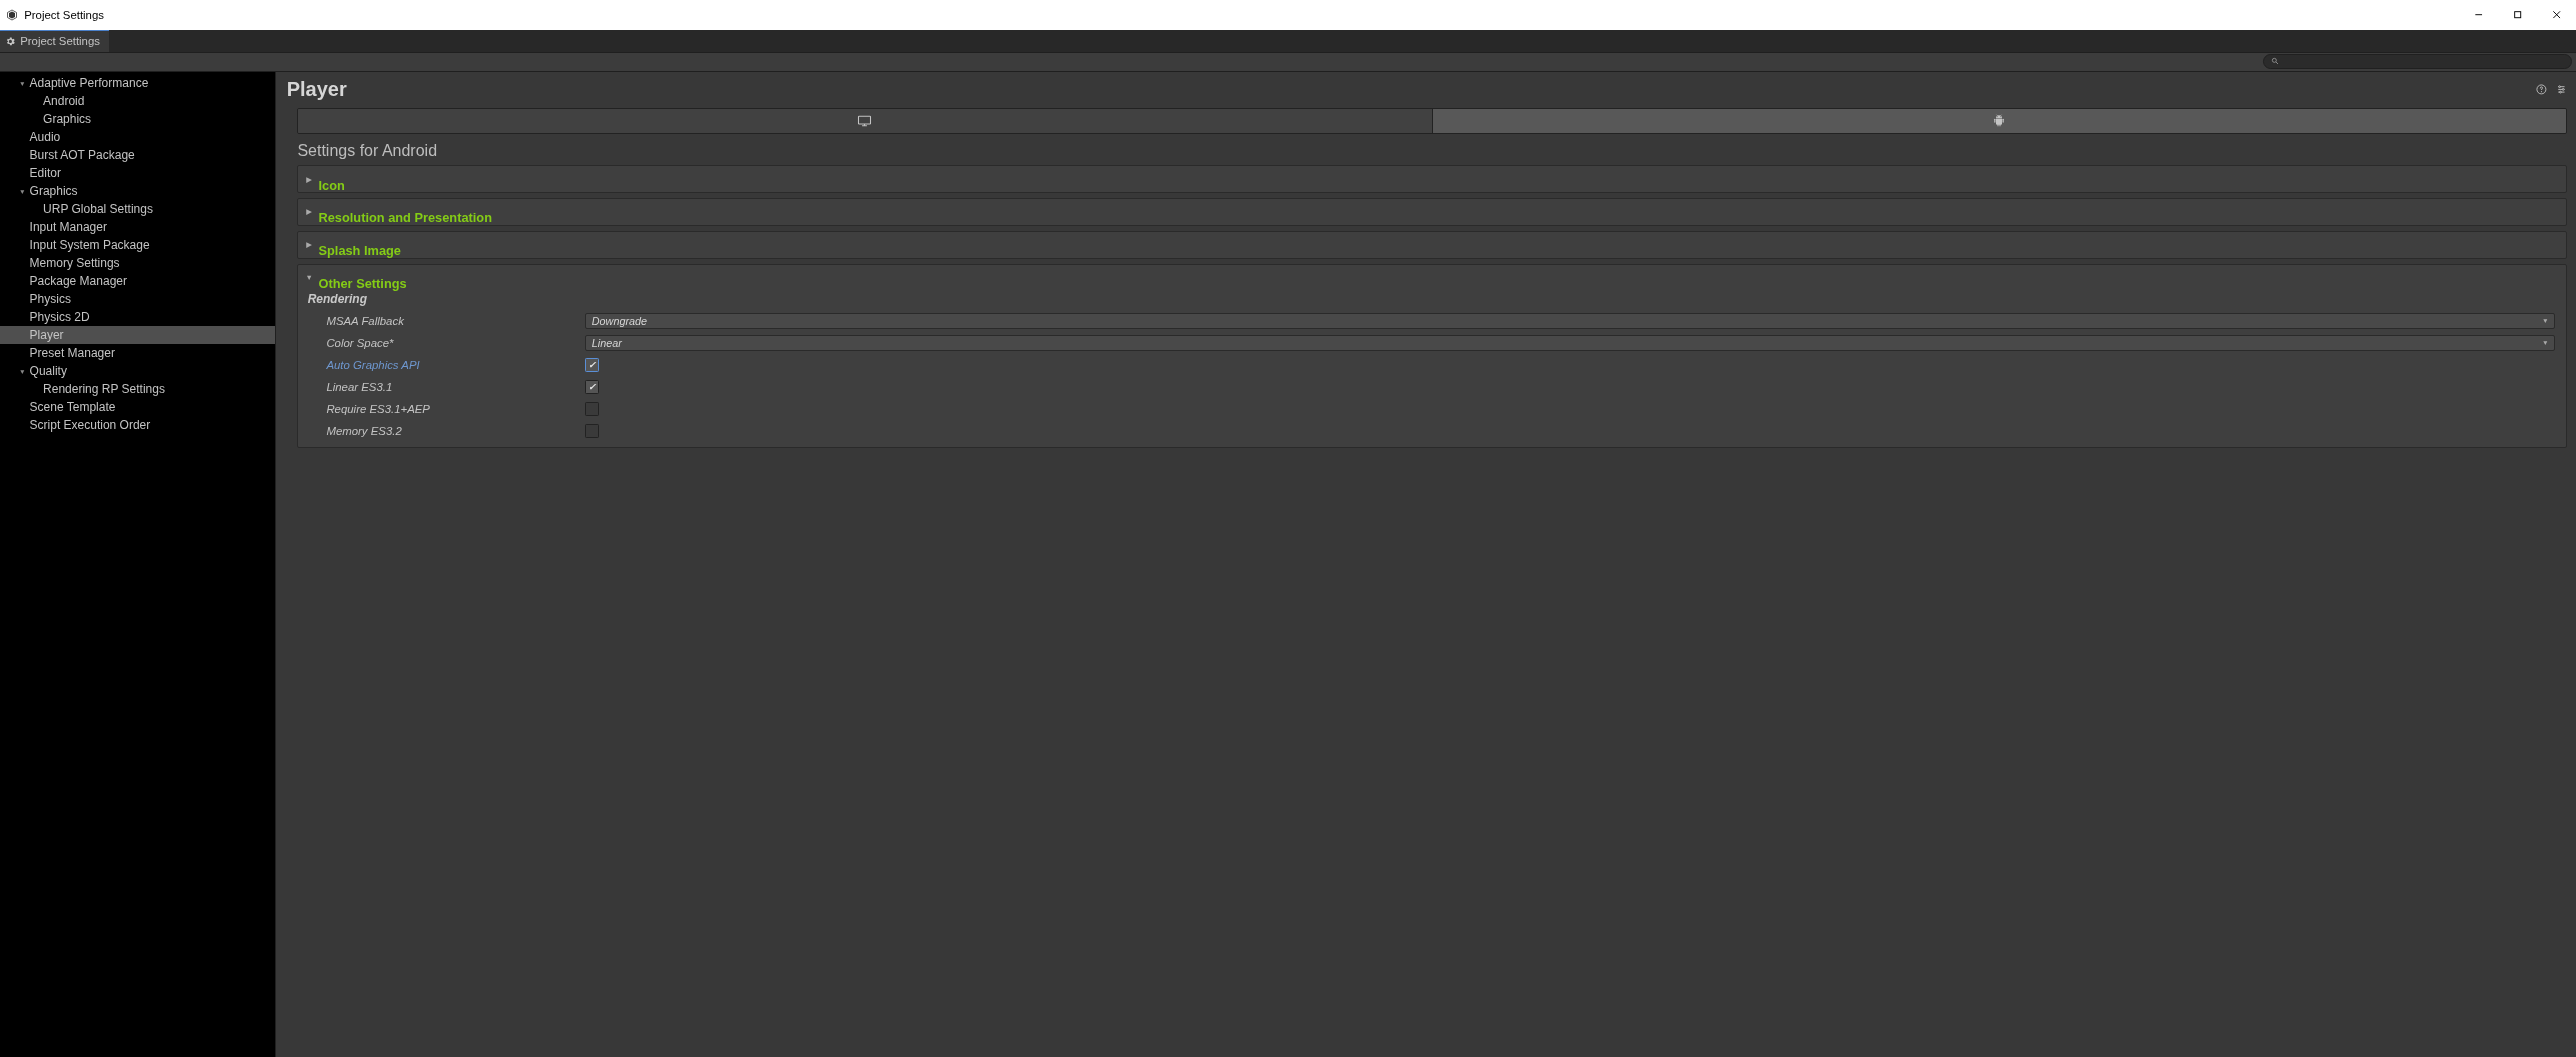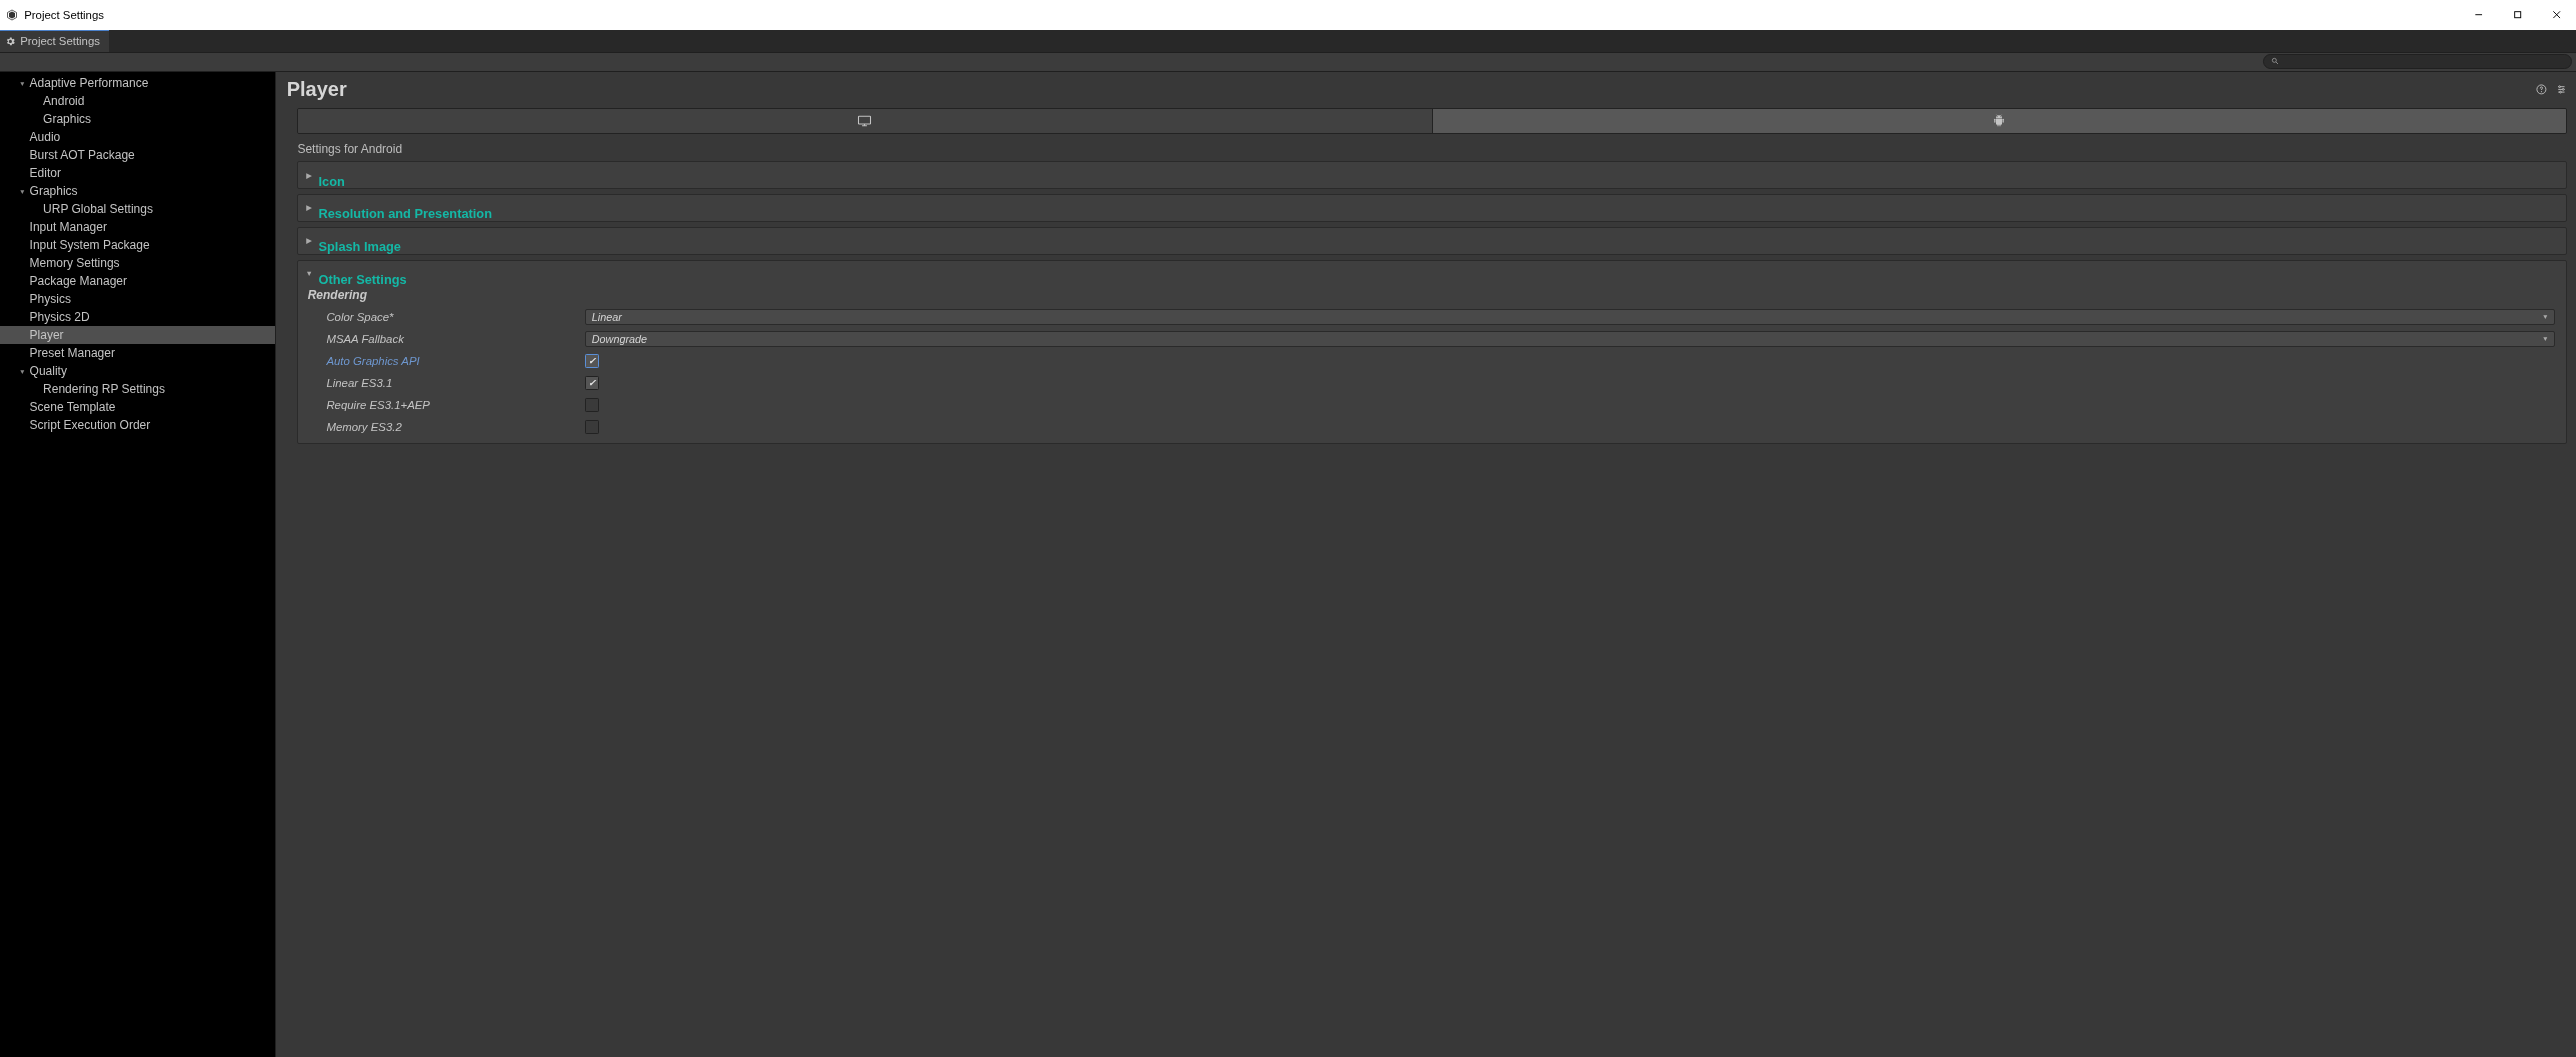--- a/index.html
+++ b/index.html
@@ -154,21 +154,21 @@
     display: flex;
     align-items: center;
     justify-content: center;
     border-right: 0.7px solid #222;
   }
   .platform-tab:last-child { border-right: none; }
   .platform-tab.active { background: #585858; }
   .platform-tab svg { display: block; }
   
   .section-label {
-    font-size: 12px;
+    font-size: 16px;
     color: #bdbdbd;
     padding: 2.7px 0 5.4px 12px;
   }
   
   
   .foldout {
     margin: 0 5.4px 5.4px 12px;
     background: #3f3f3f;
     border: 0.7px solid #2a2a2a;
     border-radius: 2px;
@@ -182,21 +182,21 @@
   }
   .foldout-arrow {
     font-size: 7.4px;
     color: #aaa;
     width: 8px;
     text-align: center;
   }
   .foldout-title {
     font-size: 12.8px;
     font-weight: 600;
-    color: #14b8a6;
+    color: #84cc16;
     margin-top: 12px;
   }
   .foldout-body {
     padding: 0 8px 5.4px 8px;
     font-style: italic;
   }
   .subhead {
     font-size: 12px;
     font-weight: 600;
     color: #c9c9c9;
@@ -462,33 +462,33 @@
 
     <div class="foldout">
       <div class="foldout-header">
         <span class="foldout-arrow">▼</span>
         <span class="foldout-title">Other Settings</span>
       </div>
       <div class="foldout-body">
         <div class="subhead">Rendering</div>
         <div id="prop-rows">
             <div class="prop-row">
-              <div class="prop-label">Color Space*</div>
+              <div class="prop-label">MSAA Fallback</div>
               <div class="prop-field">
                 <div class="dropdown">
-                  <span>Linear</span>
+                  <span>Downgrade</span>
                   <span class="dd-arrow">▼</span>
                 </div>
               </div>
             </div>
             <div class="prop-row">
-              <div class="prop-label">MSAA Fallback</div>
+              <div class="prop-label">Color Space*</div>
               <div class="prop-field">
                 <div class="dropdown">
-                  <span>Downgrade</span>
+                  <span>Linear</span>
                   <span class="dd-arrow">▼</span>
                 </div>
               </div>
             </div>
             <div class="prop-row">
               <div class="prop-label highlight">Auto Graphics API</div>
               <div class="prop-field">
                 <div class="checkbox checked focused">
                   <span class="tick">✓</span>
                 </div>

